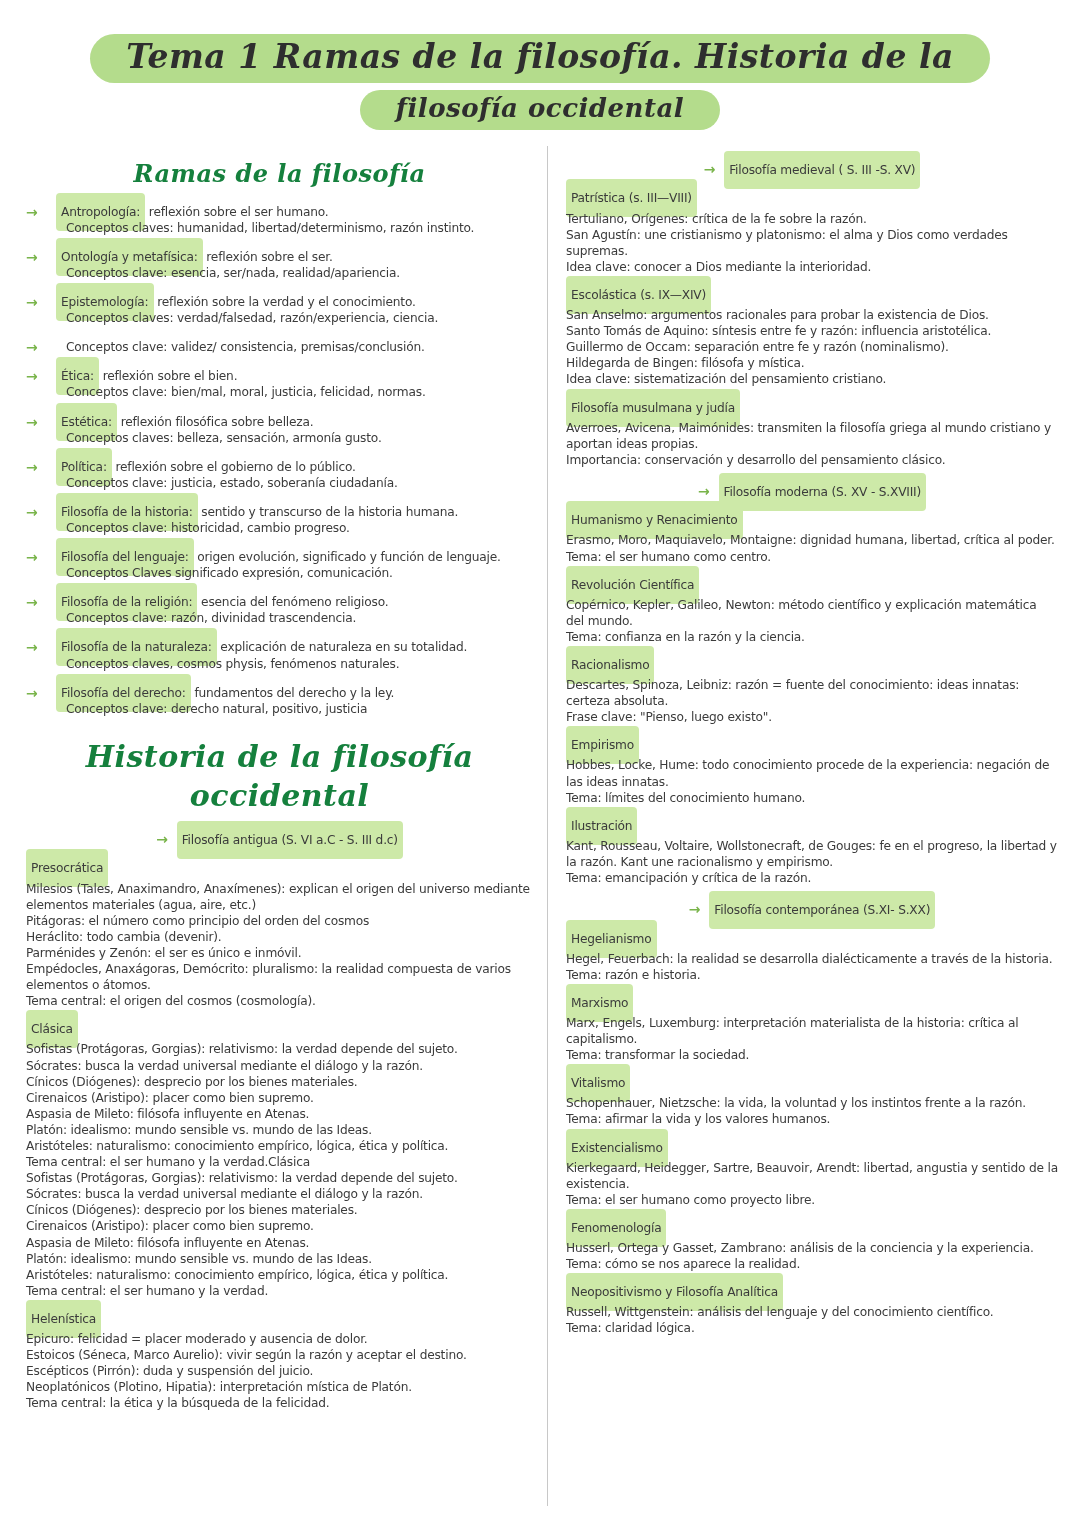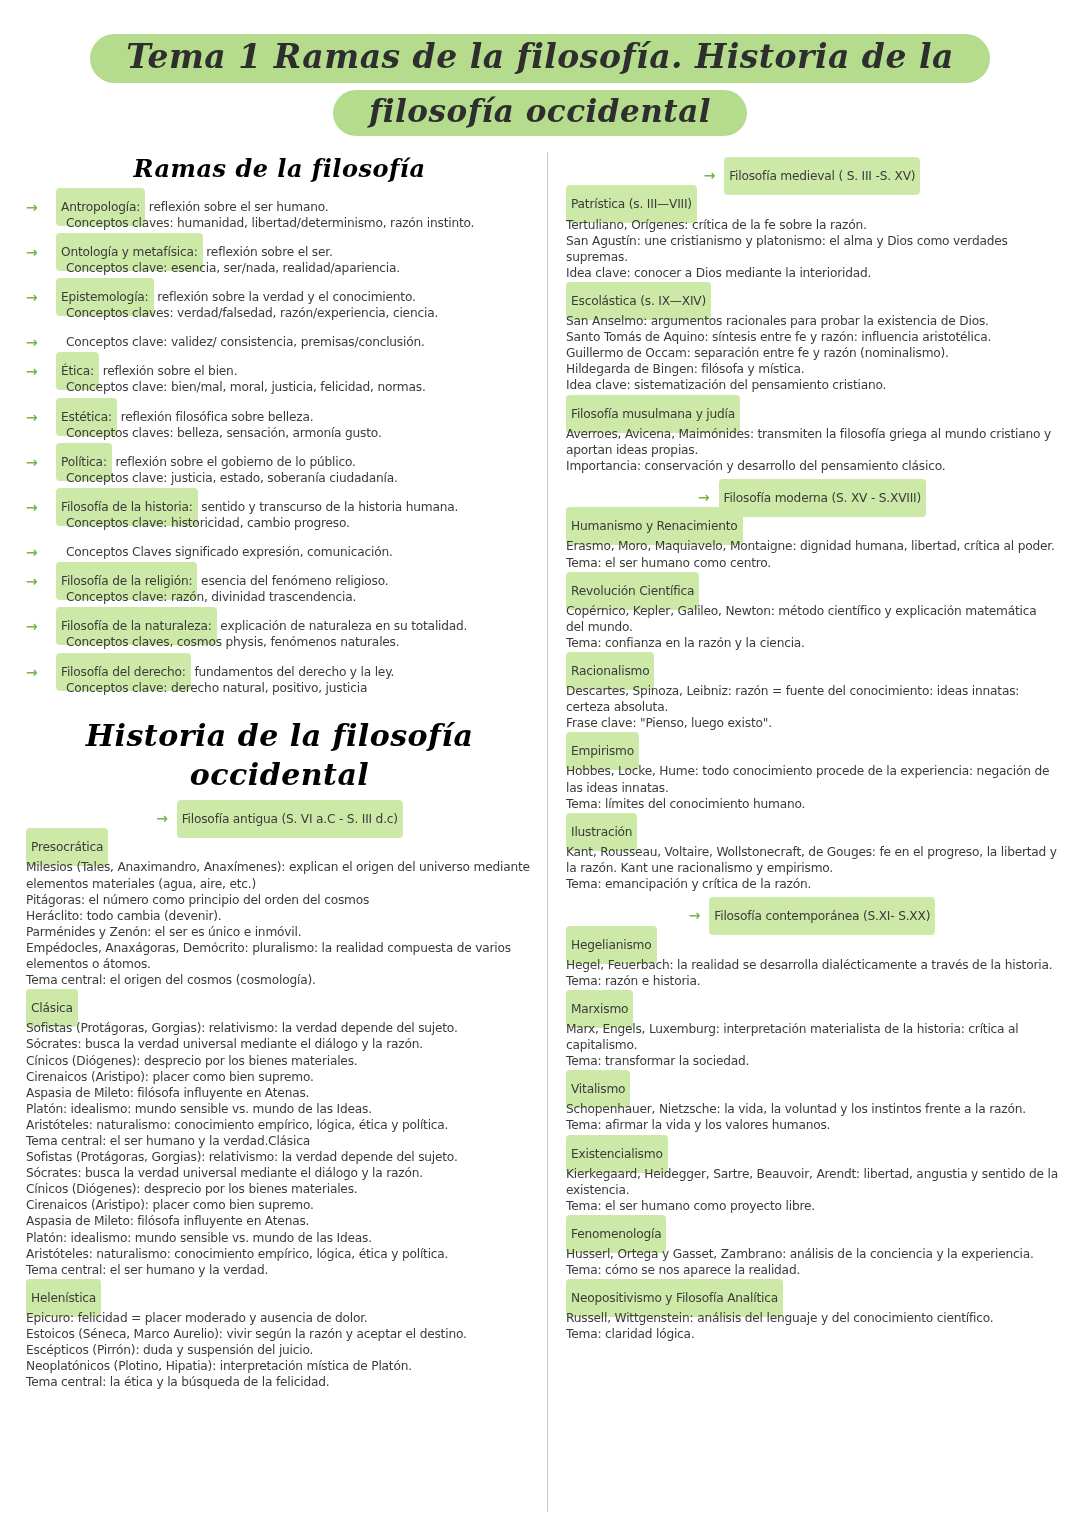--- a/index.html
+++ b/index.html
@@ -15,33 +15,33 @@
   .title-pill {
     display:inline-block;
     background:#b4dc8c;
     border-radius:32px;
     padding:3px 36px 7px;
     font-family:"DejaVu Serif", serif;
     font-style:italic; font-weight:bold;
     font-size:33px; color:#2e2e2e;
     letter-spacing:0.5px;
   }
-  .title-pill-2 { margin-top:7px; font-size:31px; }
+  .title-pill-2 { margin-top:7px; font-size:26px; }
 
   .columns { display:flex; align-items:stretch; margin-top:16px; min-height:1360px; }
   .col { font-size:12.2px; line-height:1.32; letter-spacing:-0.2px; }
   .col.left  { width:547px; padding:0 14px 0 26px; }
   .col.right { width:533px; border-left:1px solid #c8c8c8; padding:0 22px 0 18px; }
 
   .script-heading {
     font-family:"DejaVu Serif", serif;
     font-style:italic; font-weight:bold;
-    font-size:24px; color:#000000;
+    font-size:24px; color:#15803d;
     text-align:center; letter-spacing:0.5px;
-    margin:1px 0 14px;
+    margin:12px 0 14px;
   }
   .script-heading.history { margin-top:20px; font-size:30px; margin-bottom:10px;text-align:center; }
 
   .hl { background:#cde9a8; border-radius:4px; padding:12px 5px; }
 
   .branch { display:flex; margin-bottom:13px; }
   .branch .arrow { flex:0 0 30px; color:#79b44a; font-weight:bold; font-size:14px; line-height:1.15; }
   .branch-content { flex:1; }
   .concepts { margin-left:10px; }
 
@@ -120,20 +120,21 @@
           <div class="branch">
             <span class="arrow">→</span>
             <div class="branch-content">
               <div class="desc-line"><span class="hl">Filosofía de la historia:</span> sentido y transcurso de la historia humana.</div>
               <div class="concepts">Conceptos clave: historicidad, cambio progreso.</div>
             </div>
           </div>
           <div class="branch">
             <span class="arrow">→</span>
             <div class="branch-content">
+              <div class="desc-line"><span class="hl">Filosofía del lenguaje:</span> origen evolución, significado y función de lenguaje.</div>
               <div class="concepts">Conceptos Claves significado expresión, comunicación.</div>
             </div>
           </div>
           <div class="branch">
             <span class="arrow">→</span>
             <div class="branch-content">
               <div class="desc-line"><span class="hl">Filosofía de la religión:</span> esencia del fenómeno religioso.</div>
               <div class="concepts">Conceptos clave: razón, divinidad trascendencia.</div>
             </div>
           </div>

